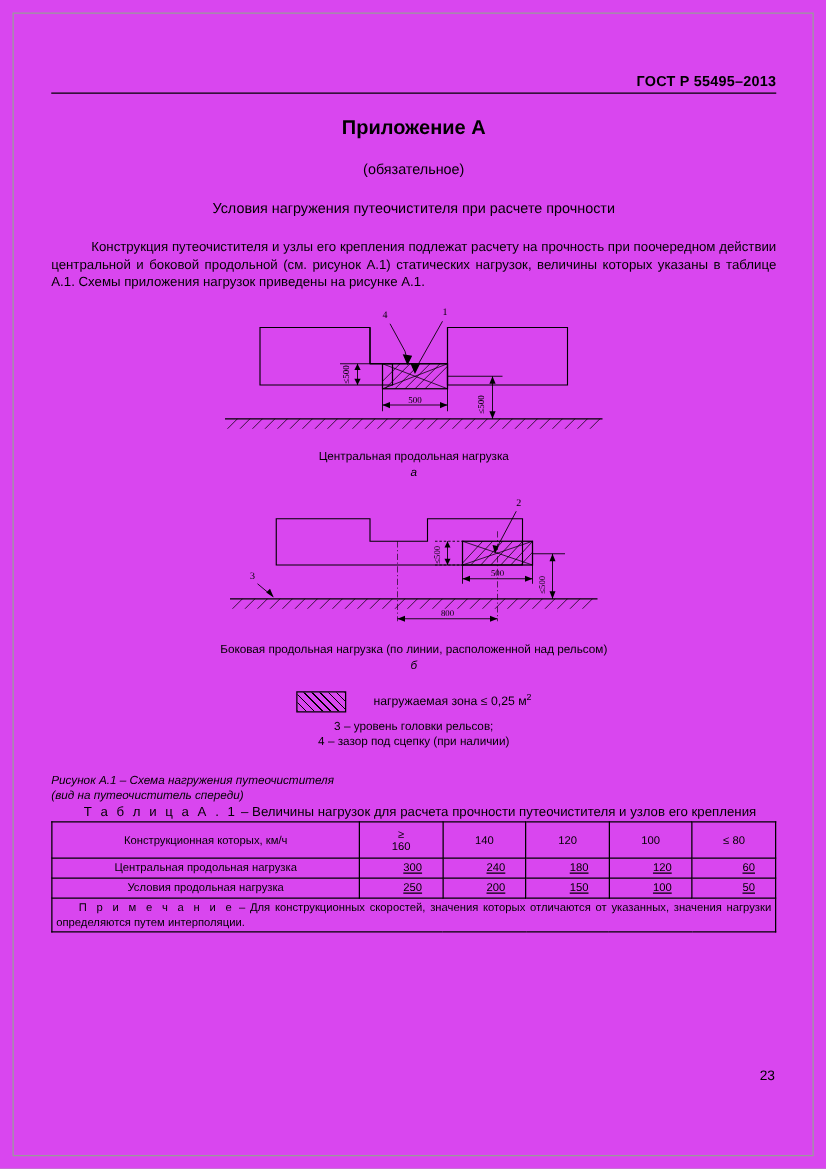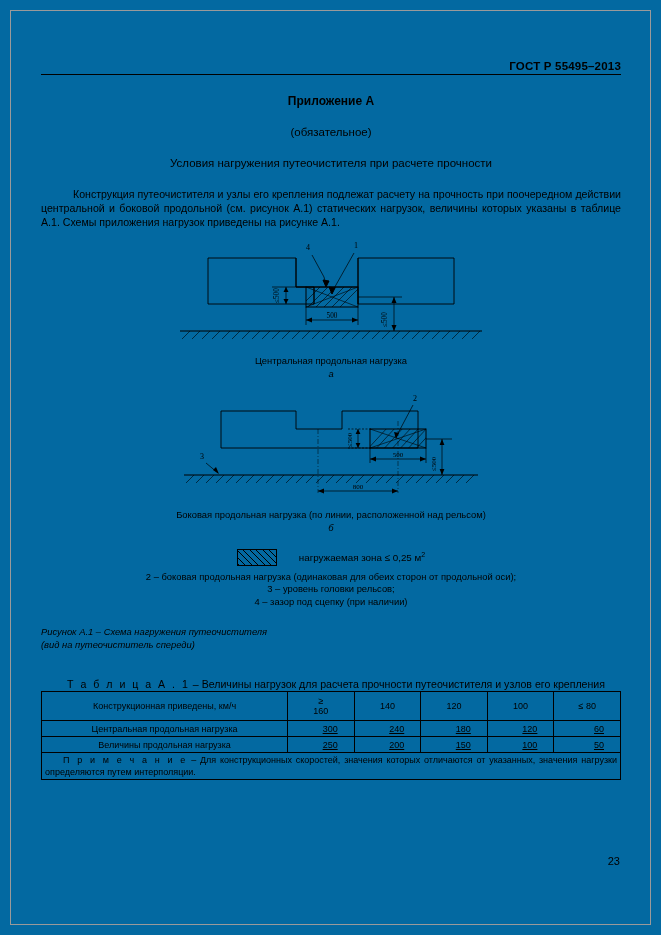--- a/index.html
+++ b/index.html
@@ -7,21 +7,21 @@
     padding: 0;
     background: #b0b0b0;
   }
   body {
     font-family: "Liberation Sans", sans-serif;
   }
   #page {
     position: relative;
     width: 661px;
     height: 935px;
-    background: #0369a1;
+    background: #d946ef;
     overflow: hidden;
     box-sizing: border-box;
   }
   .page-border {
     position: absolute;
     left: 10px;
     top: 10px;
     width: 641px;
     height: 915px;
     border: 1px solid #9a9a9a;
@@ -43,21 +43,21 @@
     padding-top: 60px;
     letter-spacing: 0.2px;
   }
   .header-rule {
     border-bottom: 1.1px solid #000;
     margin-top: 2px;
     width: 100%;
   }
   .app-title {
     text-align: center;
-    font-size: 12px;
+    font-size: 16px;
     font-weight: bold;
     margin-top: 19px;
   }
   .app-sub {
     text-align: center;
     font-size: 11.5px;
     font-weight: normal;
     margin-top: 18px;
   }
   .app-head3 {
@@ -107,21 +107,20 @@
     text-align: left;
     font-size: 9.4px;
     line-height: 12.4px;
     font-style: italic;
   }
   
   .tbl-title {
     font-size: 10.6px;
     line-height: 14px;
     text-align: justify;
-    margin-top: 26px;
   }
   .tbl-title .indent { display:inline-block; width: 26px; }
   .sp { letter-spacing: 2.0px; }
   .units {
     text-align: right;
     font-size: 9.6px;
     margin-top: 10px;
     margin-bottom: 3px;
   }
   table.loads {
@@ -348,21 +347,20 @@
 
     <div class="fig-cap" style="margin-top:4px;">Боковая продольная нагрузка (по линии, расположенной над рельсом)</div>
     <div class="fig-cap-it" style="margin-top:2px;">б</div>
 
     <div class="legend-hatchrow" style="margin-top:16px;">
       <div class="hatchbox"></div>
       <div style="font-size:9.8px;"><span>нагружаемая зона ≤ 0,25 м</span><sup style="font-size:7px;">2</sup></div>
     </div>
 
     <div class="legend" style="margin-top:5px;">
-      <div>2 – боковая продольная нагрузка (одинаковая для обеих сторон от продольной оси);</div>
       <div>3 – уровень головки рельсов;</div>
       <div>4 – зазор под сцепку (при наличии)</div>
     </div>
 
     <div class="figcap-main" style="margin-top:18px;">
       <div>Рисунок А.1 – Схема нагружения путеочистителя</div>
       <div>(вид на путеочиститель спереди)</div>
     </div>
 
     <div class="tbl-title"><span class="indent"></span><span class="sp">Т а б л и ц а  А . 1</span><span> – Величины нагрузок для расчета прочности путеочистителя и узлов его крепления</span></div>
@@ -372,42 +370,42 @@
       <colgroup>
         <col style="width:42.5%">
           <col style="width:11.5%">
           <col style="width:11.5%">
           <col style="width:11.5%">
           <col style="width:11.5%">
           <col style="width:11.5%">
       </colgroup>
       <thead>
         <tr>
-          <th class="hd-first">Конструкционная приведены, км/ч</th>
+          <th class="hd-first">Конструкционная которых, км/ч</th>
           <th class="hd-num">
             <div>≥</div>
             <div>160</div>
           </th>
           <th class="hd-num">140</th>
           <th class="hd-num">120</th>
           <th class="hd-num">100</th>
           <th class="hd-num">≤ 80</th>
         </tr>
       </thead>
       <tbody>
         <tr>
           <td class="rowlabel">Центральная продольная нагрузка</td>
           <td class="val">300</td>
           <td class="val">240</td>
           <td class="val">180</td>
           <td class="val">120</td>
           <td class="val">60</td>
         </tr>
         <tr>
-          <td class="rowlabel">Величины продольная нагрузка</td>
+          <td class="rowlabel">Условия продольная нагрузка</td>
           <td class="val">250</td>
           <td class="val">200</td>
           <td class="val">150</td>
           <td class="val">100</td>
           <td class="val">50</td>
         </tr>
         <tr>
           <td class="note" colspan="6"><span class="indent"></span><span class="sp">П р и м е ч а н и е</span><span> – Для конструкционных скоростей, значения которых отличаются от указанных, значения нагрузки определяются путем интерполяции.</span></td>
         </tr>
       </tbody>

